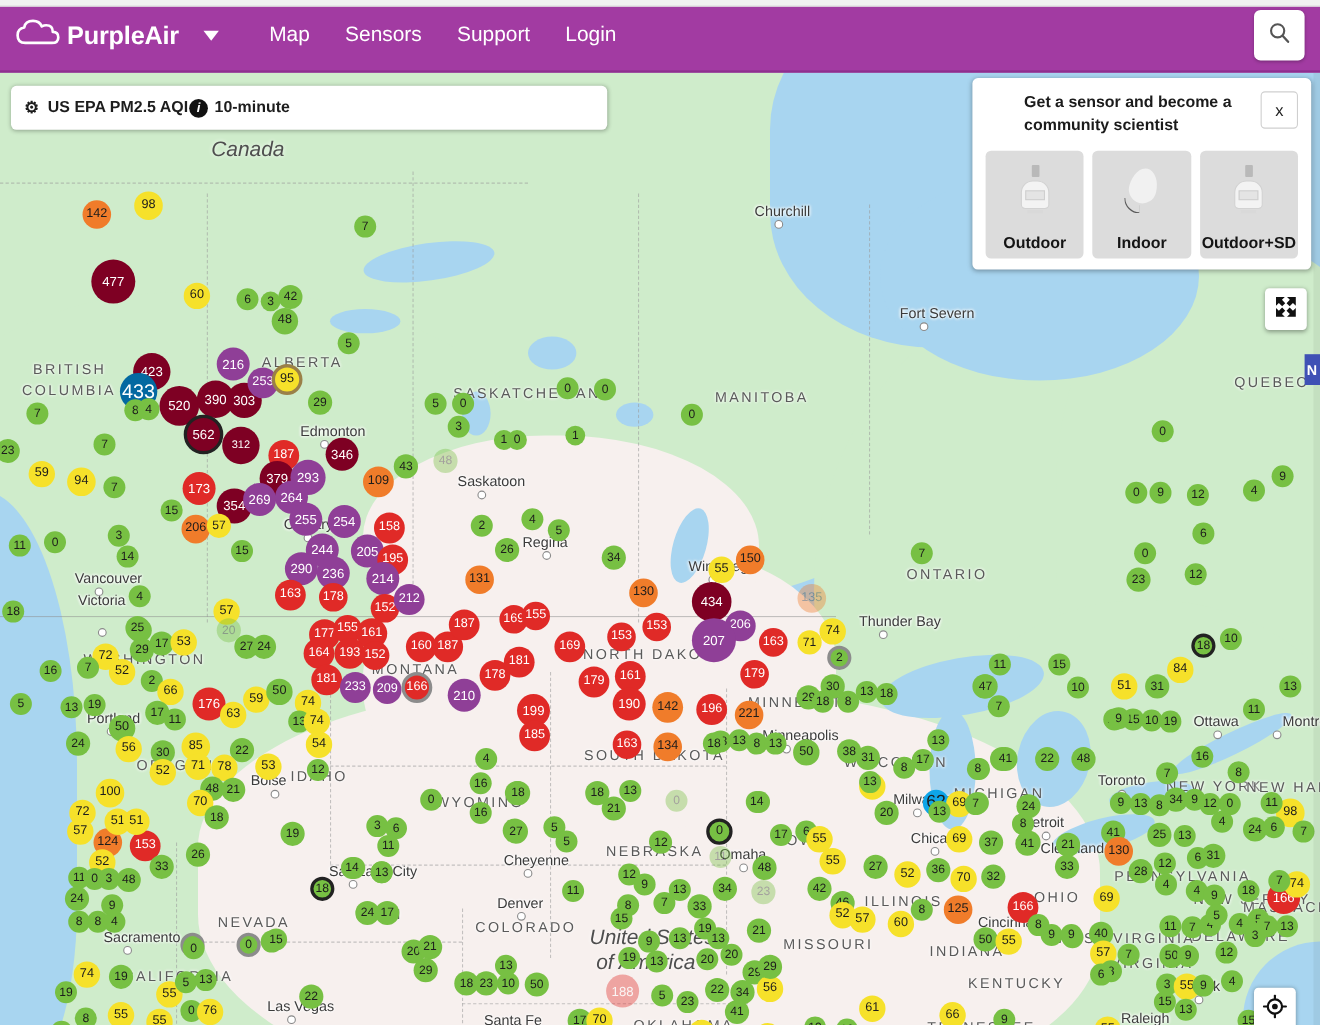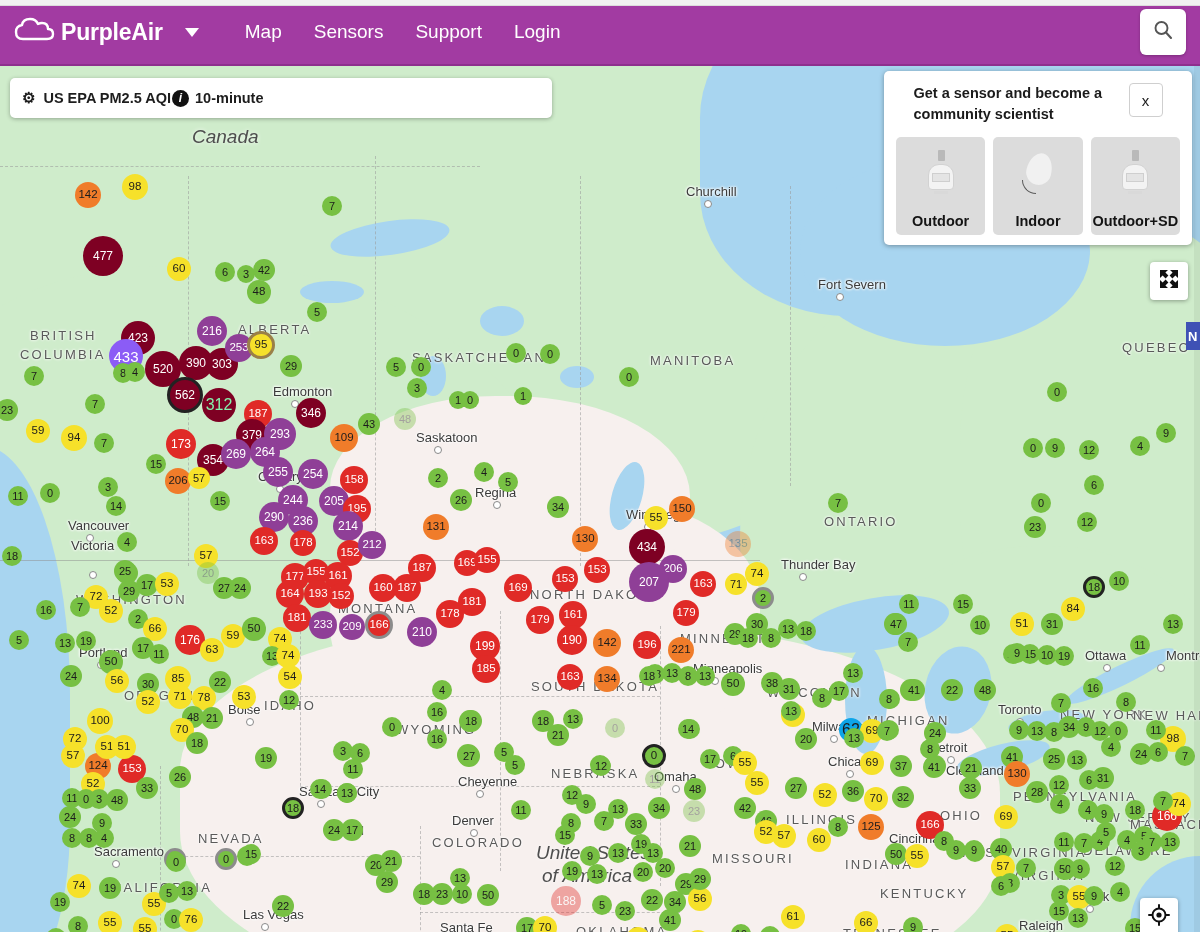--- a/index.html
+++ b/index.html
@@ -117,21 +117,21 @@
     margin: 0 6px 0 1px; vertical-align: -3px;
   }
 
   
   #promo {
     position: absolute; top: 5px; right: 8px;
     width: 308px; background: #ffffff; border-radius: 5px;
     box-shadow: 0 1px 5px rgba(0,0,0,.35); z-index: 45;
     padding: 12px 12px 10px 12px;
   }
-  #promo-head { display: flex; justify-content: center; align-items: flex-start; }
+  #promo-head { display: flex; justify-content: flex-end; align-items: flex-start; }
   #promo-title {
     font-size: 14.5px; font-weight: bold; color: #1b1b1b;
     line-height: 1.45; width: 215px;
   }
   #promo-close {
     width: 34px; height: 34px; border: 1px solid #cfcfcf; border-radius: 4px;
     background: #fff; display: flex; align-items: center; justify-content: center;
     font-size: 15px; color: #222; cursor: pointer; flex: none;
   }
   #promo-tiles { display: flex; gap: 8px; margin-top: 12px; }
@@ -383,29 +383,29 @@
         <div class="sensor" style="width: 26px; height: 26px; left: 122px; top: 108px; background: rgb(246, 225, 42); color: rgb(28, 28, 28); font-size: 11.5px;">98</div>
         <div class="sensor dark" style="width: 40px; height: 40px; left: 83px; top: 170px; background: rgb(126, 0, 35); color: rgb(255, 255, 255); font-size: 12px;">477</div>
         <div class="sensor" style="width: 24px; height: 24px; left: 167px; top: 191px; background: rgb(246, 225, 42); color: rgb(28, 28, 28); font-size: 11.5px;">60</div>
         <div class="sensor" style="width: 20px; height: 20px; left: 215px; top: 196px; background: rgb(119, 192, 67); color: rgb(28, 28, 28); font-size: 11px;">6</div>
         <div class="sensor" style="width: 18px; height: 18px; left: 237px; top: 199px; background: rgb(119, 192, 67); color: rgb(28, 28, 28); font-size: 11px;">3</div>
         <div class="sensor" style="width: 22px; height: 22px; left: 253px; top: 193px; background: rgb(119, 192, 67); color: rgb(28, 28, 28); font-size: 11px;">42</div>
         <div class="sensor" style="width: 24px; height: 24px; left: 247px; top: 214px; background: rgb(119, 192, 67); color: rgb(28, 28, 28); font-size: 11.5px;">48</div>
         <div class="sensor" style="width: 20px; height: 20px; left: 322px; top: 130px; background: rgb(119, 192, 67); color: rgb(28, 28, 28); font-size: 11px;">7</div>
         <div class="sensor" style="width: 20px; height: 20px; left: 307px; top: 236px; background: rgb(119, 192, 67); color: rgb(28, 28, 28); font-size: 11px;">5</div>
         <div class="sensor dark" style="width: 34px; height: 34px; left: 121px; top: 255px; background: rgb(126, 0, 35); color: rgb(255, 255, 255); font-size: 12px;">423</div>
-        <div class="sensor dark" style="width: 34px; height: 34px; left: 109px; top: 273px; background: #8b5cf6; color: rgb(255, 255, 255); font-size: 15px;">433</div>
+        <div class="sensor dark" style="width: 34px; height: 34px; left: 109px; top: 273px; background: #0369a1; color: rgb(255, 255, 255); font-size: 18px;">433</div>
         <div class="sensor dark" style="width: 36px; height: 36px; left: 145px; top: 285px; background: rgb(126, 0, 35); color: rgb(255, 255, 255); font-size: 12px;">520</div>
         <div class="sensor dark" style="width: 34px; height: 34px; left: 179px; top: 280px; background: rgb(126, 0, 35); color: rgb(255, 255, 255); font-size: 12px;">390</div>
         <div class="sensor dark" style="width: 32px; height: 32px; left: 206px; top: 282px; background: rgb(126, 0, 35); color: rgb(255, 255, 255); font-size: 12px;">303</div>
         <div class="sensor dark" style="width: 30px; height: 30px; left: 197px; top: 250px; background: rgb(143, 63, 151); color: rgb(255, 255, 255); font-size: 12px;">216</div>
         <div class="sensor dark" style="width: 28px; height: 28px; left: 225px; top: 268px; background: rgb(143, 63, 151); color: rgb(255, 255, 255); font-size: 11.5px;">253</div>
         <div class="sensor ringgold" style="width: 28px; height: 28px; left: 247px; top: 265px; background: rgb(246, 225, 42); color: rgb(28, 28, 28); font-size: 11.5px;">95</div>
         <div class="sensor dark ring" style="width: 36px; height: 36px; left: 167px; top: 311px; background: rgb(126, 0, 35); color: rgb(255, 255, 255); font-size: 12px;">562</div>
-        <div class="sensor dark" style="width: 34px; height: 34px; left: 202px; top: 322px; background: rgb(126, 0, 35); color: #86efac; font-size: 16px;">312</div>
+        <div class="sensor dark" style="width: 34px; height: 34px; left: 202px; top: 322px; background: rgb(126, 0, 35); color: #ffffff; font-size: 10px;">312</div>
         <div class="sensor" style="width: 22px; height: 22px; left: 280px; top: 289px; background: rgb(119, 192, 67); color: rgb(28, 28, 28); font-size: 11px;">29</div>
         <div class="sensor dark" style="width: 28px; height: 28px; left: 244px; top: 334px; background: rgb(224, 42, 39); color: rgb(255, 255, 255); font-size: 11.5px;">187</div>
         <div class="sensor dark" style="width: 30px; height: 30px; left: 296px; top: 332px; background: rgb(126, 0, 35); color: rgb(255, 255, 255); font-size: 12px;">346</div>
         <div class="sensor" style="width: 22px; height: 22px; left: 358px; top: 347px; background: rgb(119, 192, 67); color: rgb(28, 28, 28); font-size: 11px;">43</div>
         <div class="sensor" style="width: 28px; height: 28px; left: 330px; top: 358px; background: rgb(240, 124, 42); color: rgb(28, 28, 28); font-size: 11.5px;">109</div>
         <div class="sensor dark" style="width: 32px; height: 32px; left: 236px; top: 353px; background: rgb(126, 0, 35); color: rgb(255, 255, 255); font-size: 12px;">379</div>
         <div class="sensor dark" style="width: 32px; height: 32px; left: 264px; top: 352px; background: rgb(143, 63, 151); color: rgb(255, 255, 255); font-size: 12px;">293</div>
         <div class="sensor dark" style="width: 30px; height: 30px; left: 166px; top: 363px; background: rgb(224, 42, 39); color: rgb(255, 255, 255); font-size: 12px;">173</div>
         <div class="sensor dark" style="width: 32px; height: 32px; left: 197px; top: 378px; background: rgb(126, 0, 35); color: rgb(255, 255, 255); font-size: 12px;">354</div>
         <div class="sensor dark" style="width: 30px; height: 30px; left: 221px; top: 373px; background: rgb(143, 63, 151); color: rgb(255, 255, 255); font-size: 12px;">269</div>

